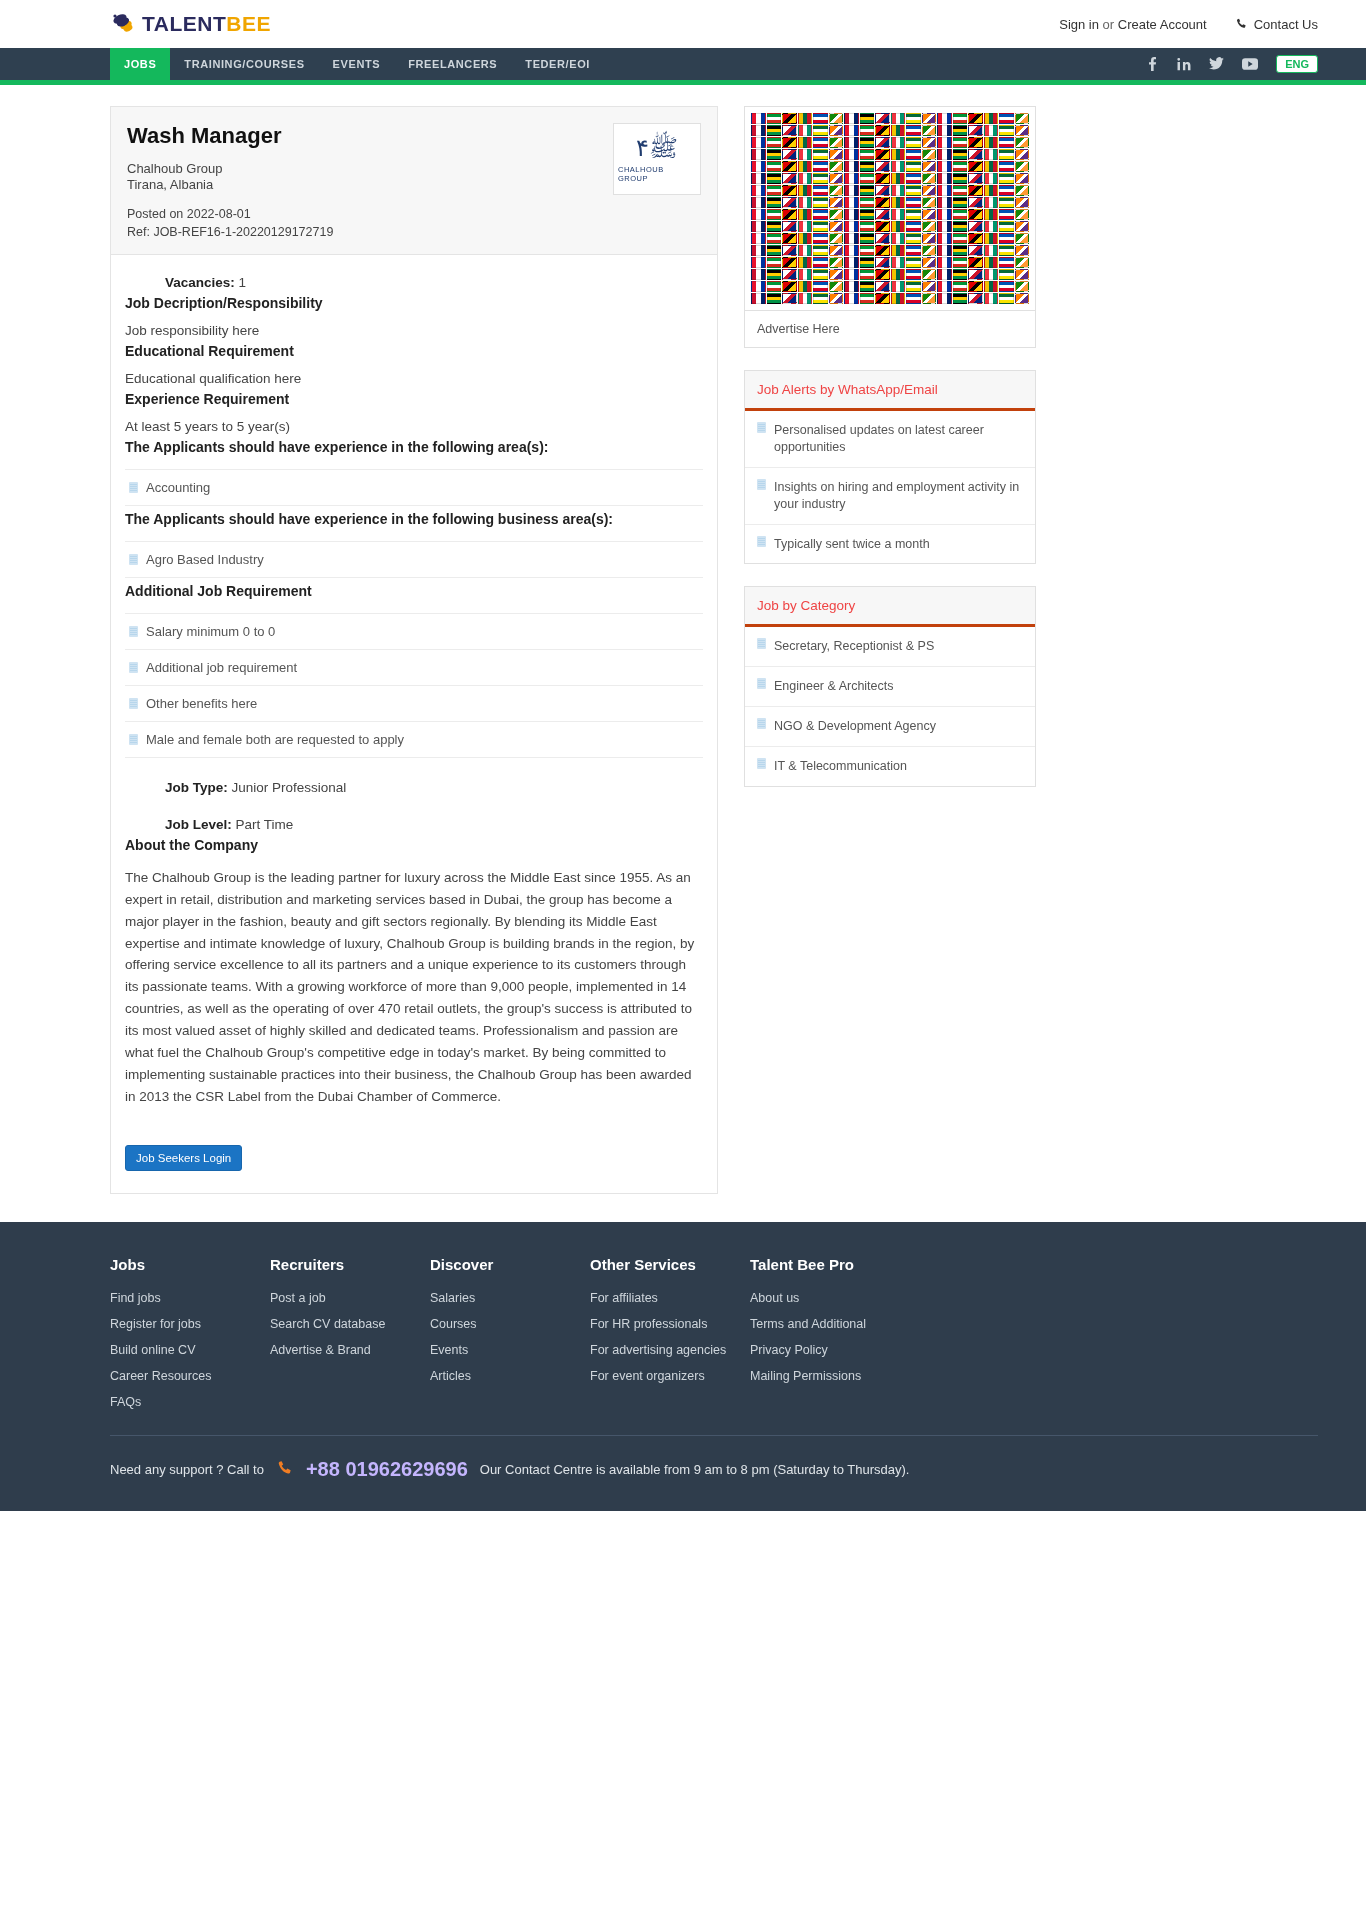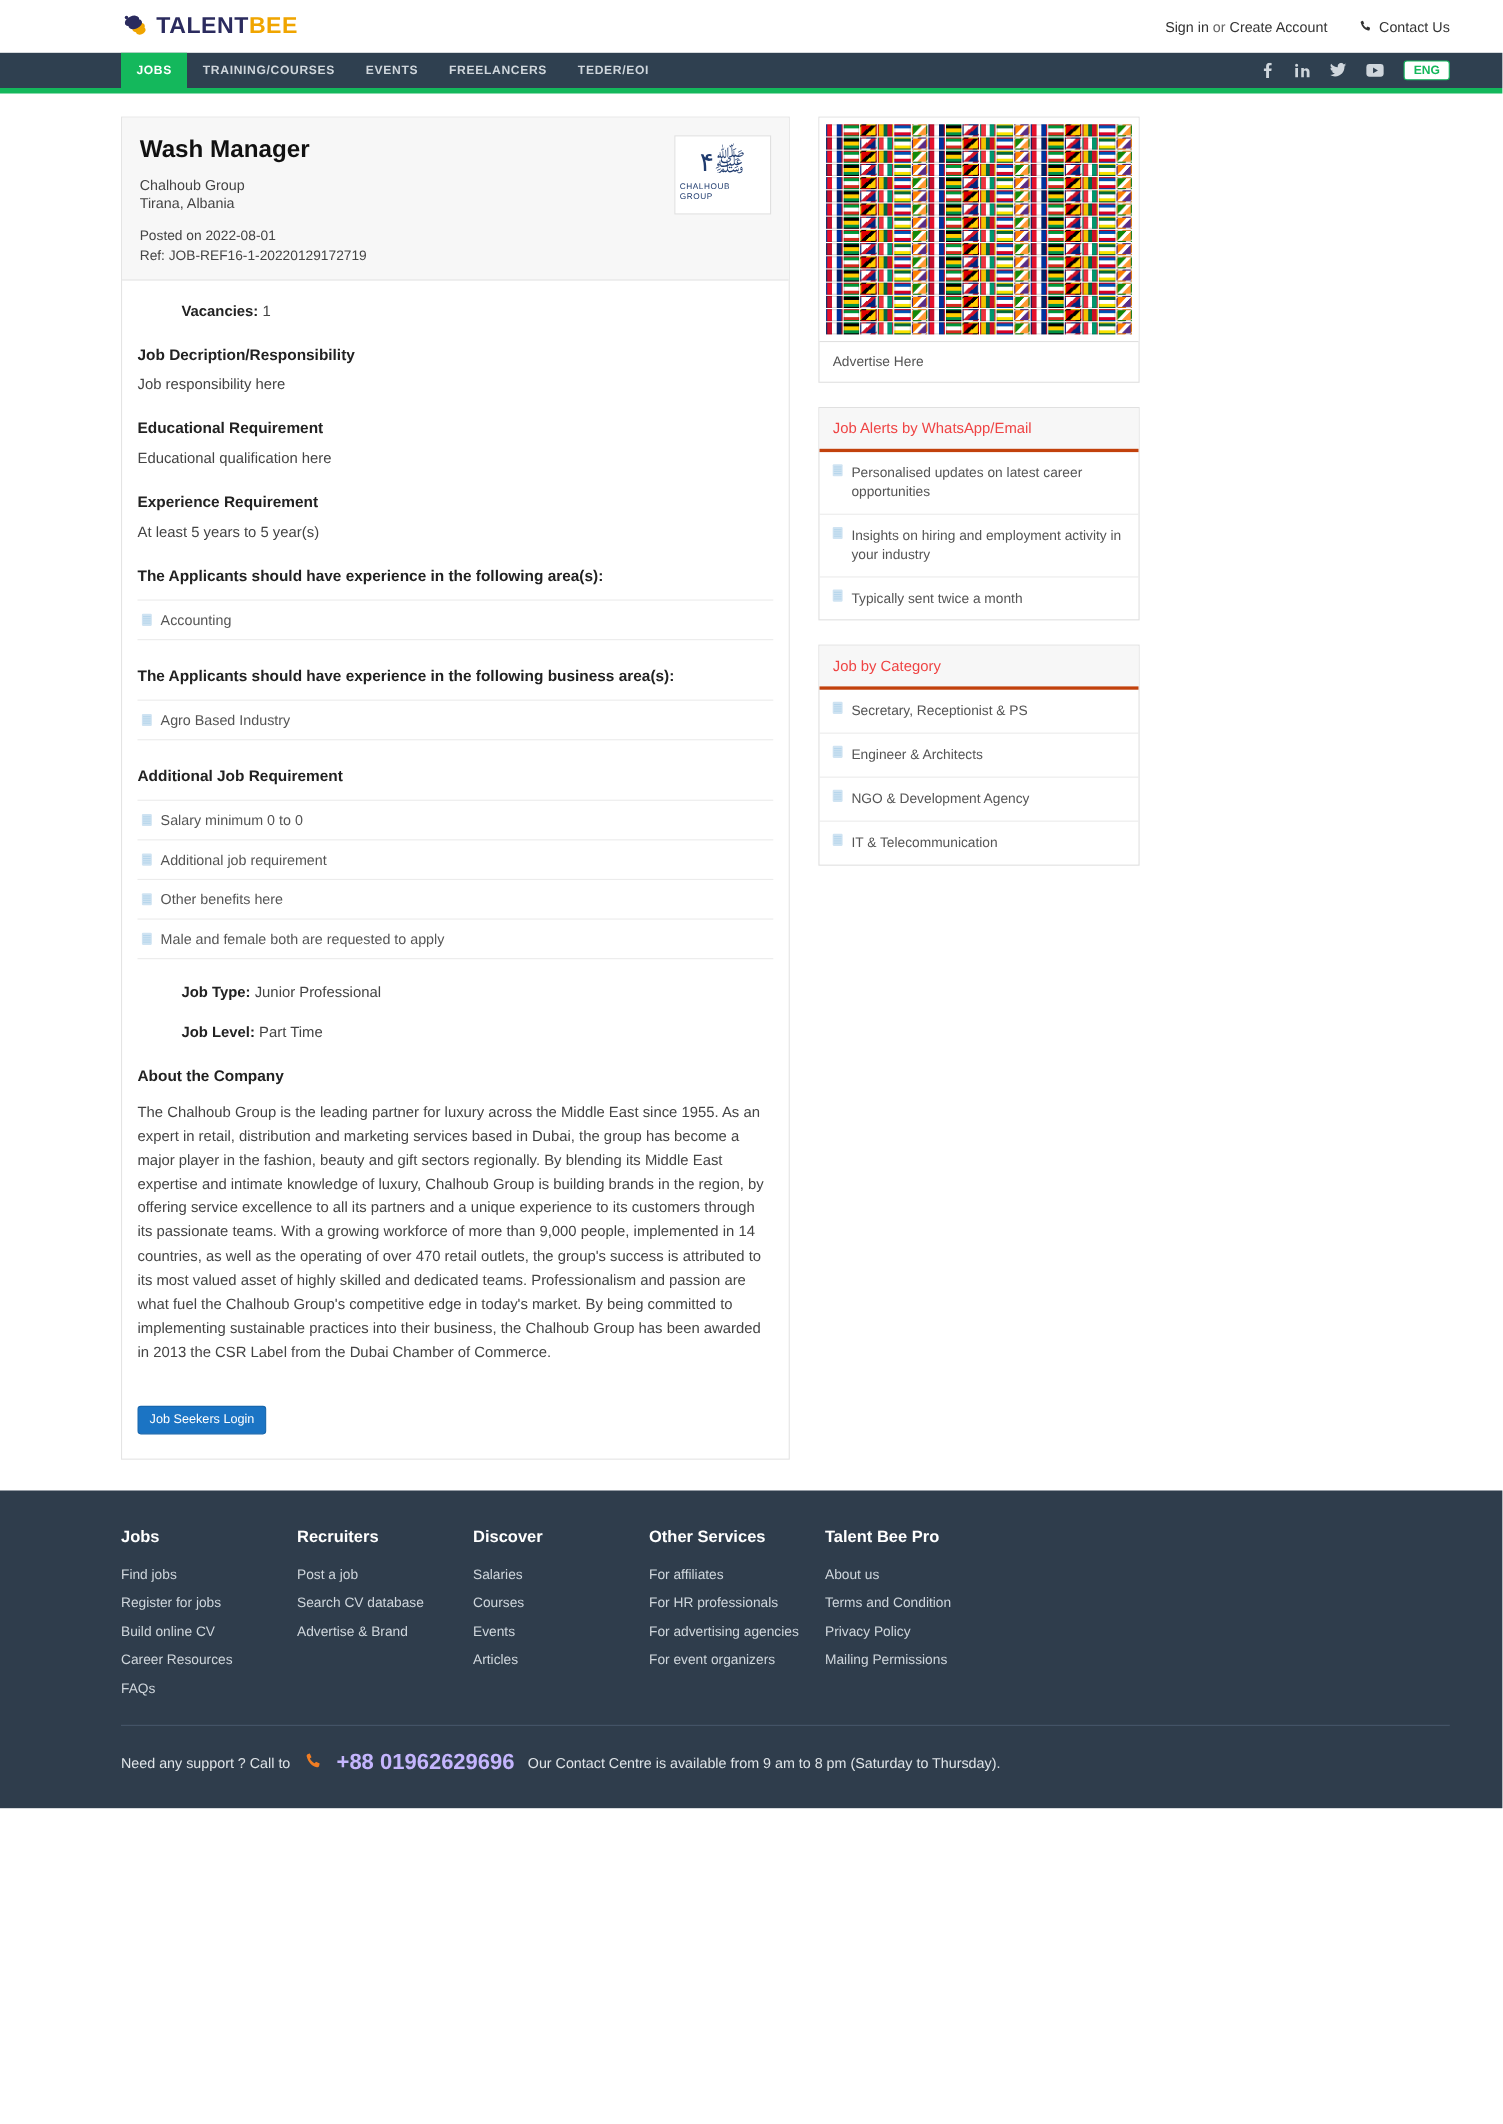--- a/index.html
+++ b/index.html
@@ -82,21 +82,21 @@
   .job-meta { margin-top: 12px; font-size: 12.5px; color:#444; line-height:1.3; }
   .company-logo {
     width: 88px; height: 72px; border:1px solid #e0e0e0; background:#fff;
     display:flex; flex-direction:column; align-items:center; justify-content:center;
     flex:0 0 auto; padding:4px;
   }
   .logo-arabesque { font-size: 24px; color:#1f3b6e; line-height:1; }
   .logo-caption { font-size: 7.5px; letter-spacing:.5px; color:#1f3b6e; margin-top:5px; }
 
   .body { padding: 20px 14px 22px 14px; }
-  .sec-title { font-size: 14px; font-weight:bold; color:#222; margin: 24px 0 0 0; }
+  .sec-title { font-size: 14px; font-weight:bold; color:#222; margin: 5px 0 0 0; }
   .sec-title:first-child { margin-top: 0; }
   .sec-text { font-size: 13.5px; color:#444; margin: 12px 0 0 0; }
   .kv { font-size: 13.5px; color:#444; margin: 22px 0 0 0; }
   .kv b { color:#222;margin-left:40px; }
 
   .list { list-style:none; margin: 14px 0 0 0; padding:0; border-top:1px solid #ececec; }
   .list li {
     display:flex; align-items:center; gap: 8px;
     padding: 10px 4px; font-size: 13px; color:#555;
     border-bottom:1px solid #ececec;
@@ -675,21 +675,21 @@
         <h4>Other Services</h4>
         <a href="#">For affiliates</a>
         <a href="#">For HR professionals</a>
         <a href="#">For advertising agencies</a>
         <a href="#">For event organizers</a>
       </div>
 
       <div class="fcol">
         <h4>Talent Bee Pro</h4>
         <a href="#">About us</a>
-        <a href="#">Terms and Condition</a>
+        <a href="#">Terms and Additional</a>
         <a href="#">Privacy Policy</a>
         <a href="#">Mailing Permissions</a>
       </div>
 
 
     </div>
 
     <div class="fdivider"></div>
 
     <div class="fsupport">

